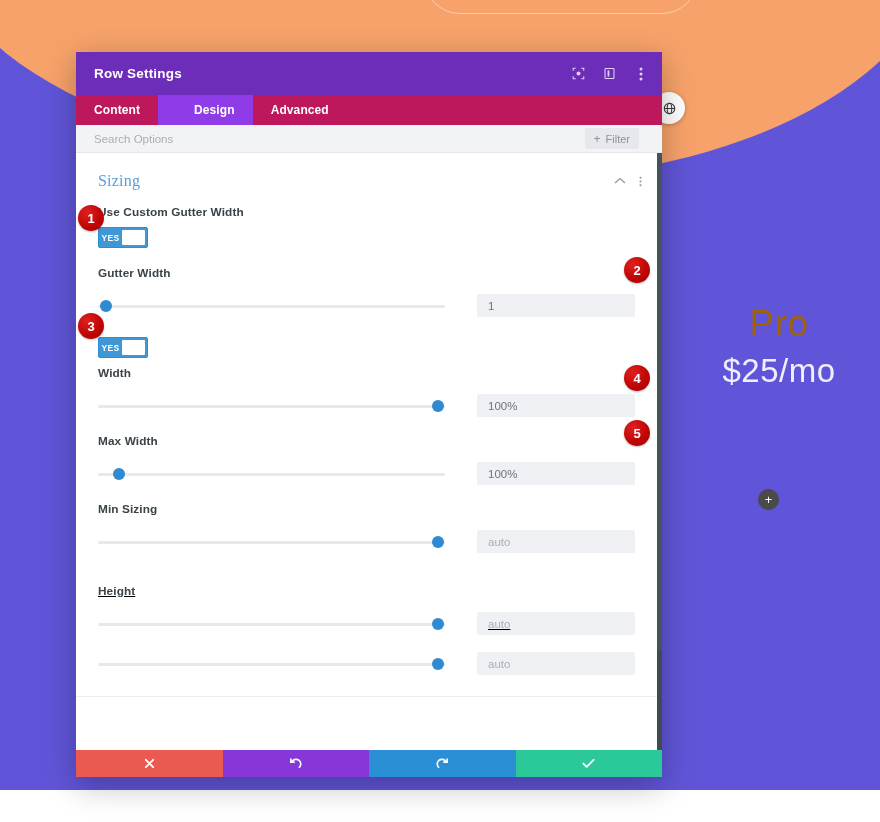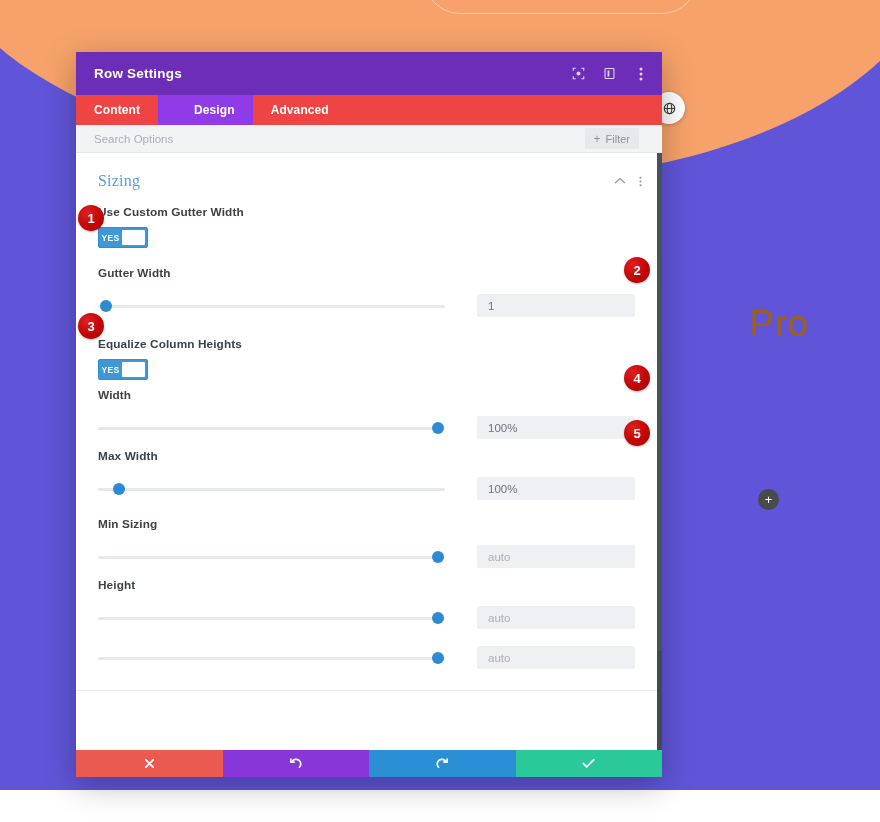--- a/index.html
+++ b/index.html
@@ -47,21 +47,21 @@
   }
   .modal-header{
     height:43px;background:#6c2eb9;display:flex;align-items:center;
     padding:0 14px 0 18px;flex:0 0 auto;
   }
   .modal-title{color:#ffffff;font-size:13.5px;font-weight:700;letter-spacing:.2px;flex:1;}
   .hdr-icons{display:flex;align-items:center;gap:16px;}
   .hdr-icon{width:15px;height:15px;display:flex;align-items:center;justify-content:center;color:#e3d2f5;}
   .hdr-icon svg{display:block;}
 
-  .tabs{height:30px;background:#ef4444;display:flex;align-items:stretch;flex:0 0 auto;}
+  .tabs{height:30px;background:#be185d;display:flex;align-items:stretch;flex:0 0 auto;}
   .tab{
     display:flex;align-items:center;padding:0 18px;color:#ffffff;font-size:12px;font-weight:600;
     letter-spacing:.1px;
   }
   .tab.active{background:#8f3ce8;padding-left:36px;}
 
   .searchbar{
     height:27px;background:#f2f3f5;border-bottom:1px solid #e4e6e9;display:flex;align-items:center;
     padding-left:18px;flex:0 0 auto;position:relative;
   }
@@ -137,20 +137,21 @@
 
   <div class="bg-orange"></div>
   <div class="bg-purple" style="top:0;">
     <div class="curve"></div>
   </div>
   <div class="hero-outline"></div>
   <div class="bg-white-bottom"></div>
 
   <div class="pro-block">
     <div class="pro-title">Pro</div>
+    <div class="pro-price">$25/mo</div>
   </div>
 
   <div class="plus-btn">+</div>
 
   <div class="globe-btn">
     <svg width="15" height="15" viewBox="0 0 20 20" fill="none" stroke="#3a3a3a" stroke-width="1.4">
       <circle cx="10" cy="10" r="7"></circle>
       <ellipse cx="10" cy="10" rx="3" ry="7"></ellipse>
       <line x1="3" y1="10" x2="17" y2="10"></line>
     </svg>
@@ -233,39 +234,38 @@
         <div class="slider-row">
           <div class="slider">
             <div class="track"></div>
             <div class="handle" style="left:2px;"></div>
           </div>
           <div class="val-box">1</div>
         </div>
       </div>
 
       <div class="field" style="margin-top:20px;">
-        <div class="field-label">Equalize Column Heights</div>
         <div class="toggle">
           <span class="txt">YES</span>
           <span class="knob"></span>
         </div>
       </div>
 
       <div class="field" style="margin-top:8px;">
         <div class="field-label">Width</div>
         <div class="slider-row">
           <div class="slider">
             <div class="track"></div>
             <div class="handle" style="left:334px;"></div>
           </div>
           <div class="val-box">100%</div>
         </div>
       </div>
 
-      <div class="field" style="margin-top:10px;">
+      <div class="field" style="margin-top:17px;">
         <div class="field-label">Max Width</div>
         <div class="slider-row">
           <div class="slider">
             <div class="track"></div>
             <div class="handle" style="left:15px;"></div>
           </div>
           <div class="val-box">100%</div>
         </div>
       </div>
 
@@ -273,21 +273,21 @@
         <div class="field-label">Min Sizing</div>
         <div class="slider-row">
           <div class="slider">
             <div class="track"></div>
             <div class="handle" style="left:334px;"></div>
           </div>
           <div class="val-box muted">auto</div>
         </div>
       </div>
 
-      <div class="field" style="margin-top:10px;">
+      <div class="field" style="margin-top:31px;text-decoration:underline;">
         <div class="field-label">Height</div>
         <div class="slider-row">
           <div class="slider">
             <div class="track"></div>
             <div class="handle" style="left:334px;"></div>
           </div>
           <div class="val-box muted">auto</div>
         </div>
       </div>
 

